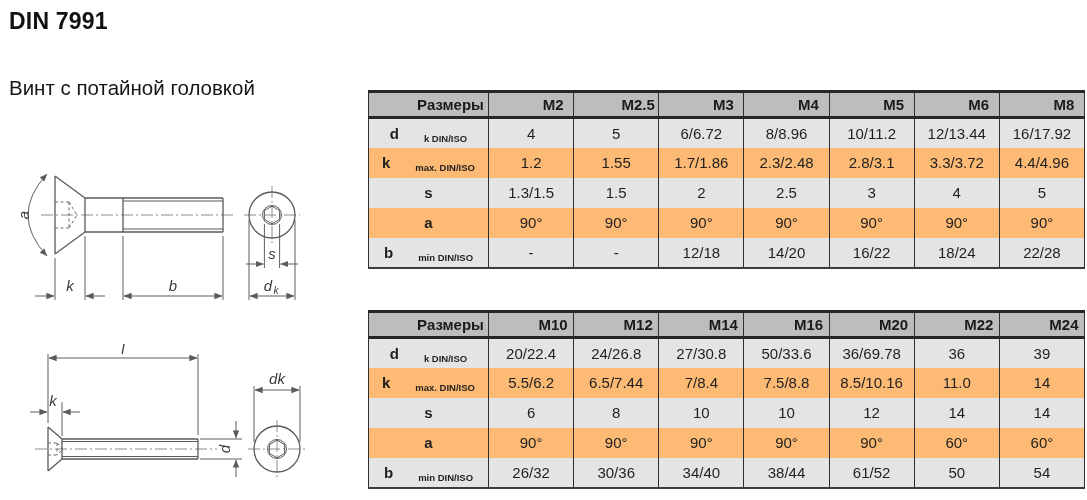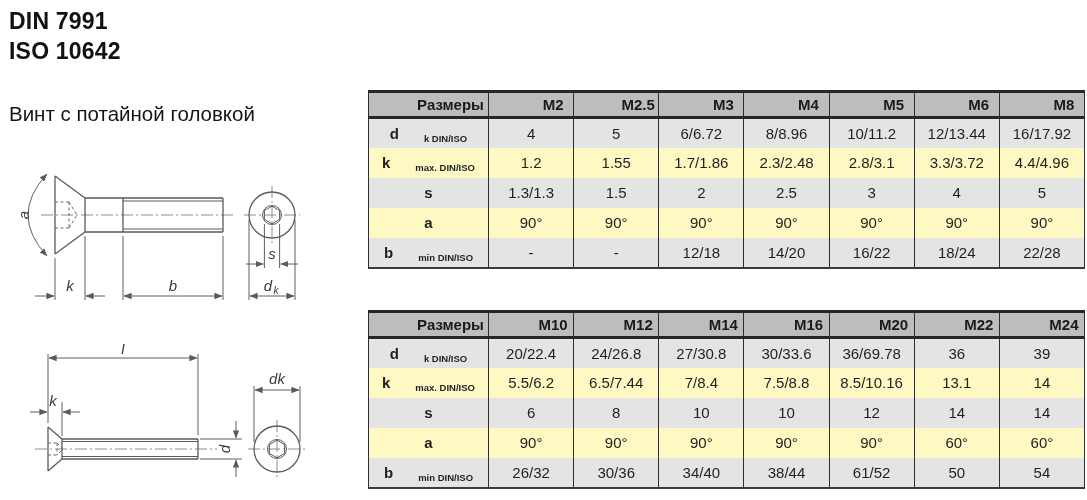--- a/index.html
+++ b/index.html
@@ -5,40 +5,40 @@
   html,body { margin:0; padding:0; }
   body { font-family: "Liberation Sans", sans-serif; background:#ffffff; }
   #page {
     position:relative; width:1087px; height:500px; background:#ffffff;
     overflow:hidden; color:#1c1c1c;
   }
 
   
   .title-block { position:absolute; left:9px; top:6px; }
   .title-line { font-size:23px; font-weight:bold; line-height:30px; color:#111; letter-spacing:0.2px; }
-  .subtitle { position:absolute; left:9px; top:102px; font-size:20.5px; color:#161616; }
+  .subtitle { position:absolute; left:9px; top:76px; font-size:20.5px; color:#161616; }
 
   
   .tbl-wrap { position:absolute; left:368px; width:717px; }
   #table1-host { top:90px; }
   #table2-host { top:310px; }
   table.dim-table { border-collapse:collapse; table-layout:fixed; width:717px;
     border-left:1.5px solid #2e2e2e; border-right:1.5px solid #2e2e2e;
     border-bottom:2px solid #3c3c3c; }
   table.dim-table col.lblcol { width:120px; }
   table.dim-table th, table.dim-table td {
     border-left:1.5px solid #2e2e2e; text-align:center; vertical-align:middle;
     padding:0; overflow:hidden; white-space:nowrap;
   }
   table.dim-table thead tr { height:26px; }
   table.dim-table thead th {
     background:#bdbdbd; border-top:3px solid #262626; border-bottom:3px solid #262626;
     font-size:15px; font-weight:bold; color:#1a1a1a;padding-left:44px;
   }
-  table.dim-table tbody tr { height:30px; background:#fef9c3; }
+  table.dim-table tbody tr { height:30px; background:#fdba74; }
   table.dim-table tbody tr.alt { background:#e4e4e4; }
   table.dim-table tbody td { font-size:15px; color:#1f1f1f; }
   td.lbl { font-weight:bold; font-size:16px; }
   td.lbl .sub { font-size:9.5px; font-weight:bold; position:relative; top:3px; margin-left:1px;padding-left:24px; }
 
   
   .drawing { position:absolute; left:5px; }
   #drawing1 { top:148px; }
   #drawing2 { top:344px; }
   .ln   { stroke:#5b5b5b; stroke-width:1.3; fill:none; }
@@ -50,21 +50,20 @@
   .dlabel-sub { fill:#3a3a3a; font-family:"Liberation Sans",sans-serif; font-style:italic;
             font-size:10px; text-anchor:middle; }
 </style>
 </head>
 <body>
 
 <div id="page">
 
   <div class="title-block">
     <div class="title-line">DIN 7991</div>
-    <div class="title-line">ISO 10642</div>
   </div>
   <div class="subtitle">Винт с потайной головкой</div>
 
   <svg id="drawing1" class="drawing" width="355" height="160" viewBox="0 0 355 160">
     <defs>
       <marker id="ar1" viewBox="0 0 10 10" refX="9.5" refY="5" markerWidth="8" markerHeight="8" orient="auto-start-reverse">
           <path d="M0,1 L10,5 L0,9 z" fill="#5b5b5b"></path>
         </marker>
     </defs>
 
@@ -187,21 +186,21 @@
             <td>1.2</td>
             <td>1.55</td>
             <td>1.7/1.86</td>
             <td>2.3/2.48</td>
             <td>2.8/3.1</td>
             <td>3.3/3.72</td>
             <td>4.4/4.96</td>
           </tr>
           <tr class="alt">
             <td class="lbl"><span>s</span></td>
-            <td>1.3/1.3</td>
+            <td>1.3/1.5</td>
             <td>1.5</td>
             <td>2</td>
             <td>2.5</td>
             <td>3</td>
             <td>4</td>
             <td>5</td>
           </tr>
           <tr>
             <td class="lbl"><span>a</span></td>
             <td>90°</td>
@@ -248,33 +247,33 @@
             <th>M22</th>
             <th>M24</th>
           </tr>
         </thead>
         <tbody>
           <tr class="alt">
             <td class="lbl"><span>d</span><span class="sub">k DIN/ISO</span></td>
             <td>20/22.4</td>
             <td>24/26.8</td>
             <td>27/30.8</td>
-            <td>30/33.6</td>
+            <td>50/33.6</td>
             <td>36/69.78</td>
             <td>36</td>
             <td>39</td>
           </tr>
           <tr>
             <td class="lbl"><span>k</span><span class="sub">max. DIN/ISO</span></td>
             <td>5.5/6.2</td>
             <td>6.5/7.44</td>
             <td>7/8.4</td>
             <td>7.5/8.8</td>
             <td>8.5/10.16</td>
-            <td>13.1</td>
+            <td>11.0</td>
             <td>14</td>
           </tr>
           <tr class="alt">
             <td class="lbl"><span>s</span></td>
             <td>6</td>
             <td>8</td>
             <td>10</td>
             <td>10</td>
             <td>12</td>
             <td>14</td>

